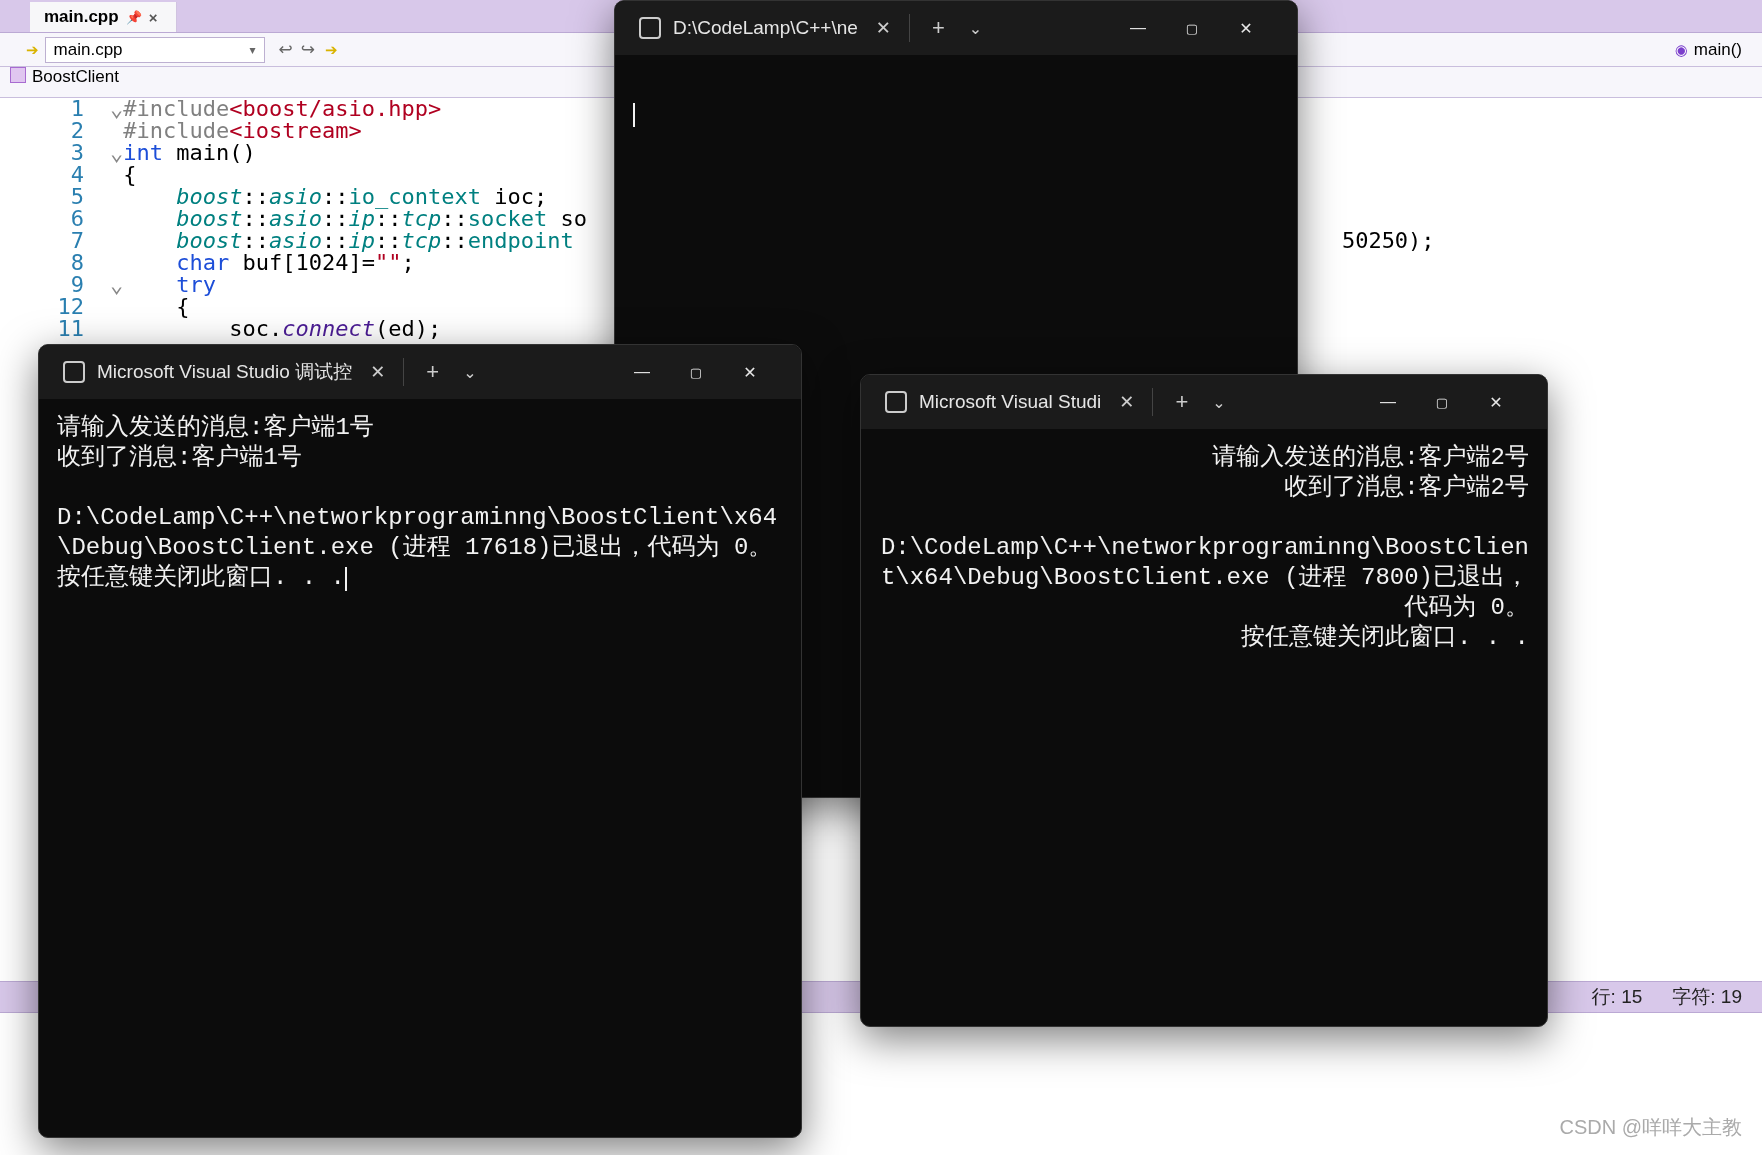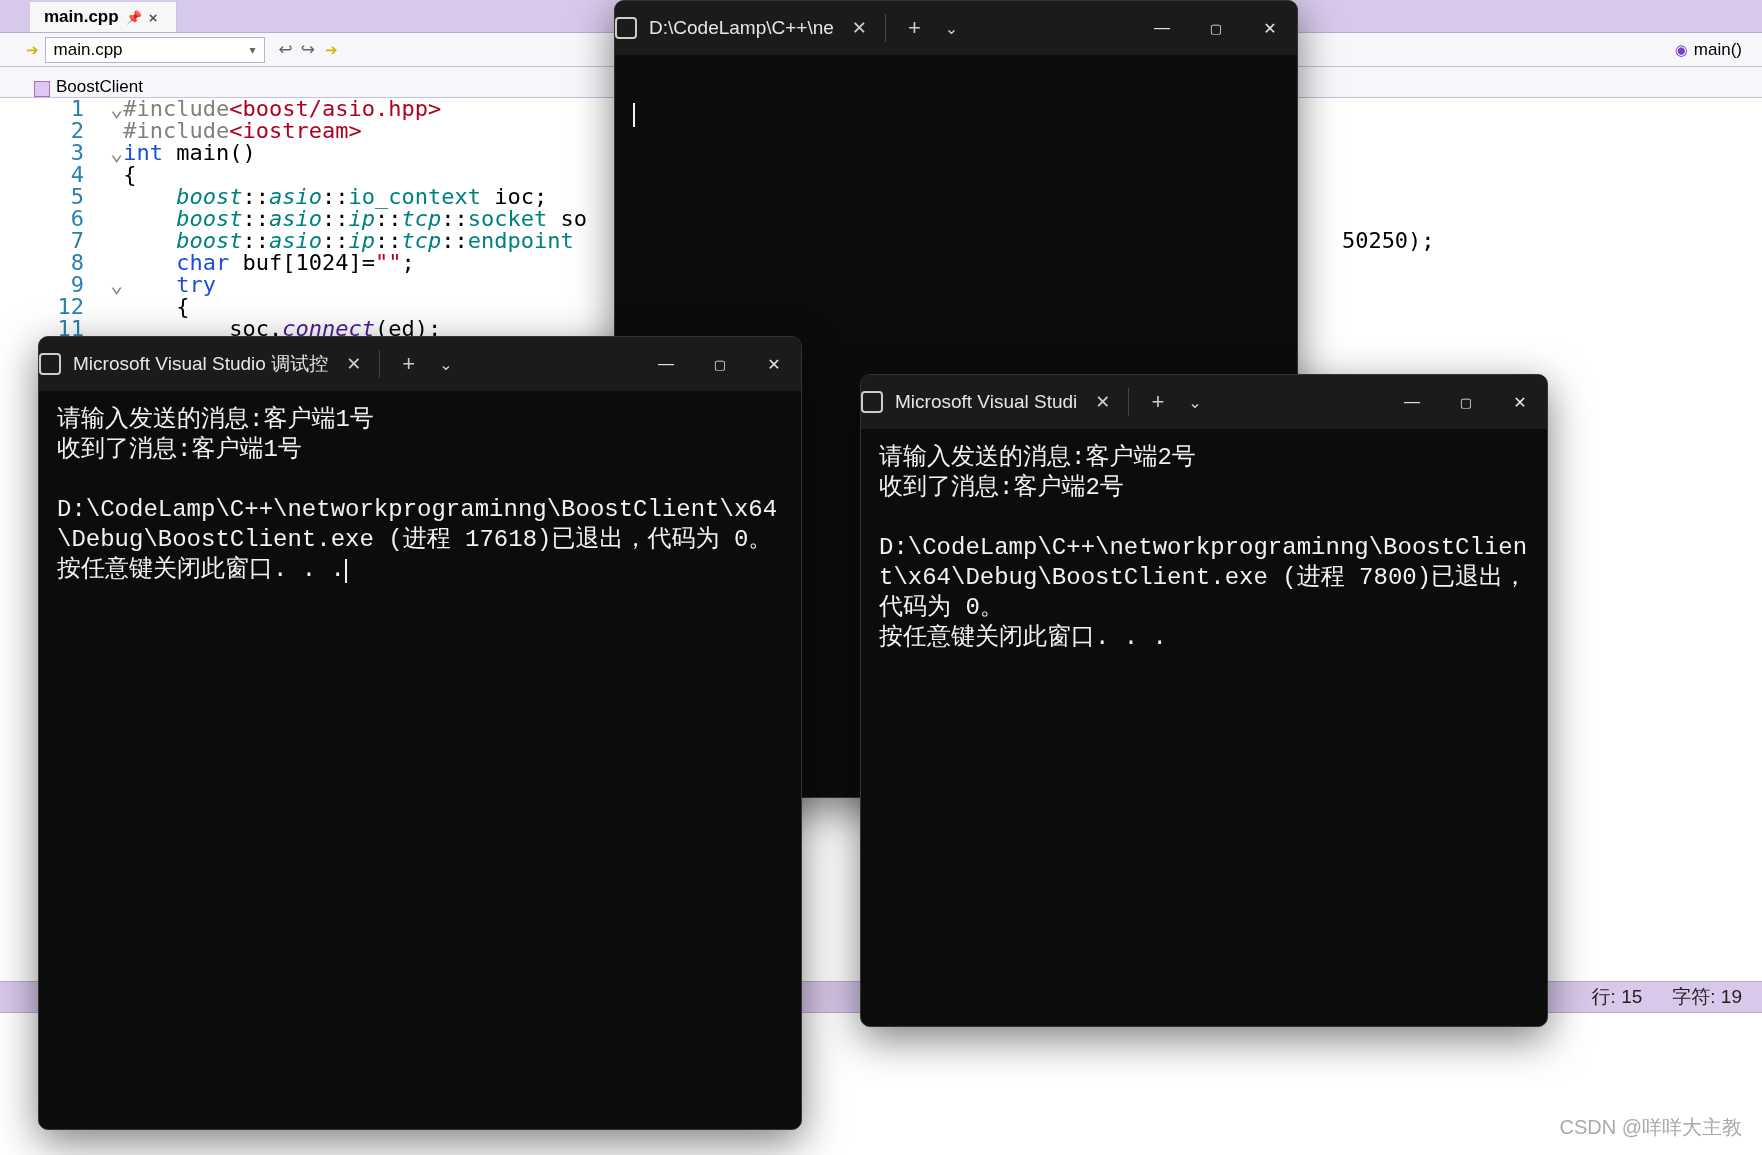--- a/index.html
+++ b/index.html
@@ -13,21 +13,21 @@
   .vs-tab .pin { margin-left: 8px; color: #555; font-size: 13px; }
   .vs-tab .close { margin-left: 6px; color: #555; font-size: 15px; }
 
   .vs-toolbar { position: absolute; left: 0; top: 33px; right: 0; height: 34px; background: #f7f6fb; border-bottom: 1px solid #c9bedd; display: flex; align-items: center; padding-left: 26px; font-size: 17px; }
   .vs-toolbar .tb-arrow { color: #d9b300; margin-right: 6px; font-size: 15px; }
   .vs-toolbar .tb-drop { width: 220px; border: 1px solid #bdb0d1; background: #fff; height: 26px; display: flex; align-items: center; padding: 0 8px; margin-right: 14px; }
   .vs-toolbar .tb-path { flex: 1; color: #222; }
   .vs-toolbar .tb-right { margin-left: auto; margin-right: 20px; display: flex; align-items: center; }
   .vs-toolbar .tb-right .tb-arrow { color: #7b3fcc; }
 
-  .vs-context { position: absolute; left: 0; top: 67px; right: 0; height: 31px; background: #f7f6fb; border-bottom: 1px solid #c9bedd; display: flex; align-items: flex-end; padding-left: 34px; font-size: 17px; }
+  .vs-context { position: absolute; left: 0; top: 67px; right: 0; height: 31px; background: #f7f6fb; border-bottom: 1px solid #c9bedd; display: flex; align-items: flex-start; padding-left: 10px; font-size: 17px; }
   .ctx-icon { width: 16px; height: 16px; background: #e0c6f0; border: 1px solid #a86bd1; margin-right: 6px; }
 
   .editor { position: absolute; left: 0; top: 98px; right: 0; bottom: 0; background: #ffffff; display: flex; font-family: "Consolas", monospace; font-size: 22px; line-height: 22px; }
   .gutter { width: 110px; background: #fff; color: #2a7fb0; text-align: right; padding: 0 26px 0 0; user-select: none; }
   .gutter div { height: 22px; }
   .code { flex: 1; white-space: pre; color: #000; }
   .code .chev { color: #888; }
   .code .pp { color: #808080; }
   .code .inc { color: #b00020; }
   .code .kw { color: #1d4ed8; }
@@ -35,39 +35,39 @@
   .code .ns { color: #008080; font-style: italic; }
   .code .type { color: #008080; }
   .code .str { color: #b00020; }
 
   .statusbar { position: absolute; left: 0; right: 0; top: 981px; height: 32px; background: #d8c8ea; border-top: 1px solid #bba9d4; border-bottom: 1px solid #bba9d4; display: flex; align-items: center; justify-content: flex-end; padding: 0 20px; font-size: 19px; color: #222; gap: 30px; }
 
   .watermark { position: absolute; right: 20px; bottom: 14px; color: #aaa; font-size: 20px; text-align: center; }
 
   
   .termwin { position: absolute; background: #0c0c0c; border-radius: 10px; box-shadow: 0 12px 40px rgba(0,0,0,0.5); border: 1px solid #333; overflow: hidden; }
-  .term-titlebar { height: 54px; background: #1b1b1b; display: flex; align-items: center; padding: 0 0; }
+  .term-titlebar { height: 54px; background: #1b1b1b; display: flex; align-items: center; padding: 0 24px; }
   .term-icon { width: 22px; height: 22px; border: 2px solid #ccc; border-radius: 4px; margin-right: 12px; flex-shrink: 0; }
   .term-title { color: #e6e6e6; font-size: 19px; flex-shrink: 1; white-space: nowrap; overflow: hidden; }
   .term-tabclose { color: #ccc; font-size: 18px; margin-left: 10px; padding: 4px 8px; }
   .term-sep { width: 1px; height: 28px; background: #444; margin: 0 10px; }
   .term-ctl { color: #ccc; font-size: 22px; padding: 4px 12px; cursor: pointer; }
   .term-ctl.chev { font-size: 16px; }
   .term-spacer { flex: 1; }
   .term-winctl { color: #e6e6e6; width: 54px; text-align: center; font-size: 16px; cursor: pointer; }
   .term-winctl.min::before { content: "—"; }
   .term-winctl.max::before { content: "▢"; font-size: 13px; }
   .term-winctl.close::before { content: "✕"; }
   .term-body { padding: 14px 18px; color: #f2f2f2; font-family: "Consolas","Courier New",monospace; font-size: 24px; line-height: 30px; white-space: pre-wrap; word-break: break-all; }
   .cursor { display: inline-block; width: 2px; height: 24px; background: #f2f2f2; vertical-align: text-bottom; }
 
   
   #term1 { left: 614px; top: 0; width: 684px; height: 798px; }
-  #term2 { left: 38px;  top: 336px; width: 764px; height: 794px; }
-  #term3 { left: 860px; top: 374px; width: 688px; height: 653px; }
+  #term2 { left: 38px;  top: 344px; width: 764px; height: 794px; }
+  #term3 { left: 860px; top: 374px; width: 688px; height: 653px; text-align: right; }
 </style>
 </head>
 <body>
 
 <div class="vs">
 
   <div class="vs-tabstrip">
     <div class="vs-tab active">
       <span>main.cpp</span>
       <span class="pin">📌</span>

